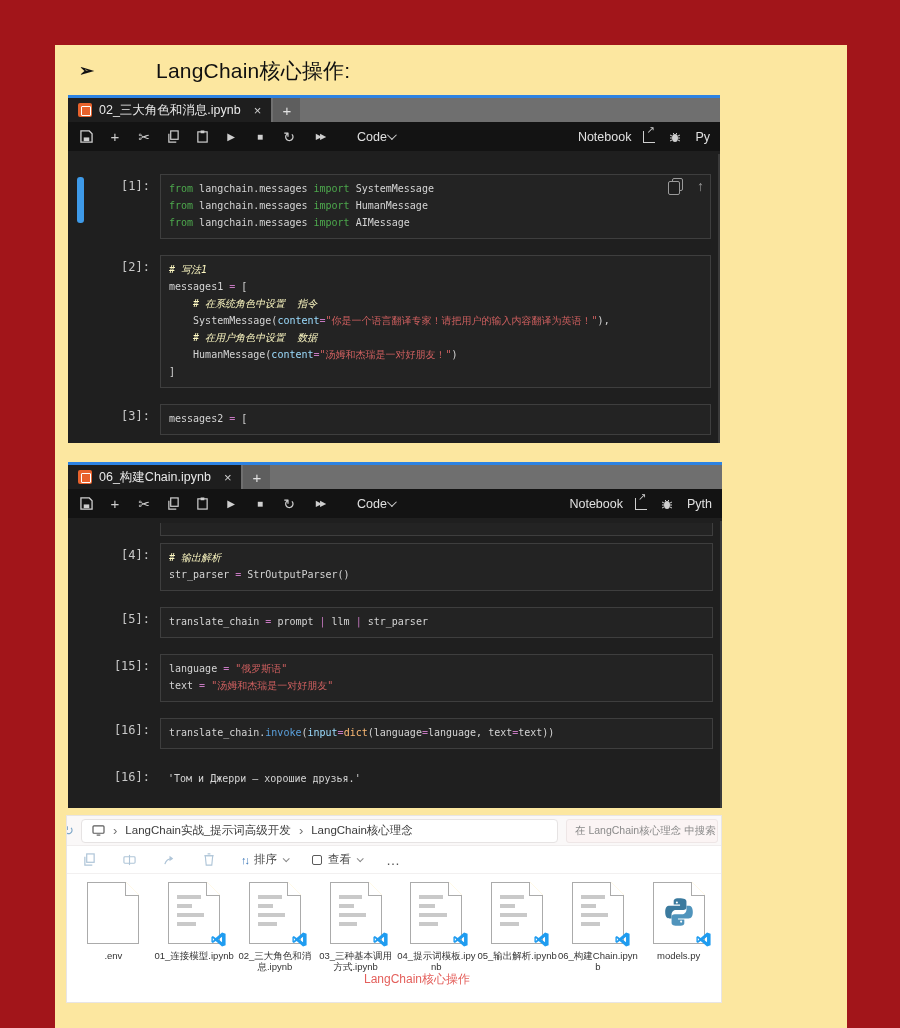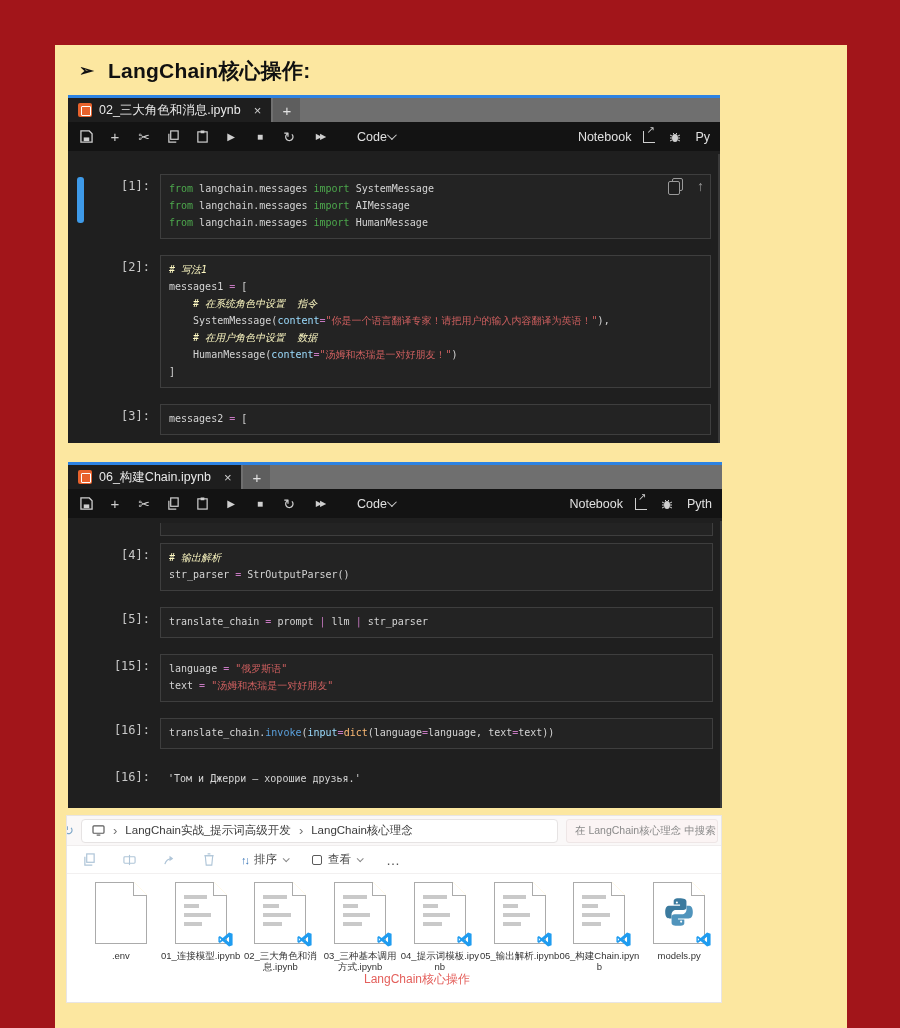--- a/index.html
+++ b/index.html
@@ -3,21 +3,21 @@
 <meta charset="utf-8">
 <style>
   * { margin:0; padding:0; box-sizing:border-box; }
   html,body { width:900px; height:1028px; }
   body { font-family:"Liberation Sans", sans-serif; position:relative; background:#A2151A; overflow:hidden; }
 
   .card { position:absolute; left:55px; top:45px; width:792px; height:983px; background:#FCE7A0; }
 
   .title-row { position:absolute; left:24px; top:12px; display:flex; align-items:center; gap:14px; color:#101010; }
   .title-bullet { font-size:18px; font-weight:bold; transform:scaleY(.9); }
-  .title-text { font-size:21px; font-weight:bold; letter-spacing:.2px; }
+  .title-text { font-size:21px; font-weight:normal; letter-spacing:.2px;margin-left:48px; }
 
   
   .shot { position:absolute; background:#1F1F1F; overflow:hidden; }
   #notebook1 { left:13px; top:50px; width:652px; height:348px; }
   #notebook2 { left:13px; top:417px; width:654px; height:346px; }
 
   .tabbar { position:relative; height:27px; background:#6F6F6F; border-top:3px solid #2D83E3; display:flex; align-items:stretch; }
   .tab { background:#1E1E1E; display:flex; align-items:center; gap:7px; padding:0 10px; color:#E8E8E8; font-size:12.5px; }
   .nb-icon { width:14px; height:14px; background:#E8622C; border-radius:2px; position:relative; flex:0 0 auto; }
   .nb-icon::before { content:""; position:absolute; left:3px; top:3px; width:8px; height:8px; border:1px solid #fff; border-radius:1px; }
@@ -63,21 +63,21 @@
   .refresh-cut { color:#7FA8C9; font-size:13px; margin-left:-6px; width:12px; overflow:hidden; }
   .addr-box { flex:1; height:24px; margin-left:6px; background:#fff; border:1px solid #E6E3E3; border-radius:4px; display:flex; align-items:center; gap:8px; padding:0 10px; font-size:11.5px; color:#3B3B3B; }
   .crumb-sep { color:#707070; font-size:13px; }
   .search-box { width:152px; height:24px; margin:0 3px 0 8px; background:#FBF4F4; border:1px solid #EEE6E6; border-radius:3px; display:flex; align-items:center; padding:0 8px; font-size:10.5px; color:#8A8A8A; white-space:nowrap; overflow:hidden; }
   .tool-row { height:28px; display:flex; align-items:center; gap:24px; padding:0 14px; border-bottom:1px solid #F2F0F0; font-size:11.5px; color:#4A4A4A; }
   .pale { color:#AFC5D8; }
   .tool-group { display:flex; align-items:center; gap:6px; }
   .chev-s { width:5px; height:5px; border-right:1.3px solid #8a8a8a; border-bottom:1.3px solid #8a8a8a; transform:rotate(45deg) translateY(-1px); }
   .view-sq { width:10px; height:10px; border:1.3px solid #5a5a5a; border-radius:2px; }
 
-  .files-row { display:flex; padding:8px 2px 0 14px; }
+  .files-row { display:flex; padding:8px 2px 0 6px; }
   .file-item { width:81px; display:flex; flex-direction:column; align-items:center; }
   .file-icon-wrap { position:relative; width:52px; height:62px; }
   .page-shape { position:absolute; inset:0; background:#fff; border:1px solid #ABABAB; }
   .page-shape .fold { position:absolute; right:-1px; top:-1px; width:0; height:0; border-left:13px solid #fff; border-top:13px solid #FCE7A0; outline:none; }
   .page-shape .fold::after { content:""; position:absolute; left:-13px; top:-13px; width:0; height:0; border-left:13px solid transparent; border-bottom:13px solid transparent; border-top:13px solid #fff; }
   .page-shape .fold-line { position:absolute; right:0; top:0; width:13px; height:13px; border-left:1px solid #ABABAB; border-bottom:1px solid #ABABAB; background:#F2F2F2; }
   .doc-lines { position:absolute; left:8px; top:12px; right:8px; }
   .doc-lines span { display:block; height:4px; background:#C9C9C9; margin-bottom:5px; }
   .doc-lines span:nth-child(1){ width:70%; } .doc-lines span:nth-child(2){ width:45%; }
   .doc-lines span:nth-child(3){ width:80%; } .doc-lines span:nth-child(4){ width:55%; }
@@ -145,22 +145,22 @@
         <span>Py</span>
       </span>
     </div>
     <div class="editor">
       <div class="cells">
           <div class="cell-row">
             <span class="focus-bar"></span>
             <div class="cell-label">[1]:</div>
             <div class="cell-box">
               <div class="code-line"><span class="tok-kw">from</span><span> langchain.messages </span><span class="tok-kw">import</span><span> SystemMessage</span></div>
+              <div class="code-line"><span class="tok-kw">from</span><span> langchain.messages </span><span class="tok-kw">import</span><span> HumanMessage</span></div>
               <div class="code-line"><span class="tok-kw">from</span><span> langchain.messages </span><span class="tok-kw">import</span><span> AIMessage</span></div>
-              <div class="code-line"><span class="tok-kw">from</span><span> langchain.messages </span><span class="tok-kw">import</span><span> HumanMessage</span></div>
             </div>
             <div class="cell-actions">
               <span class="copy-ic"></span>
               <span class="up-ic">↑</span>
             </div>
           </div>
           <div class="cell-row">
             <div class="cell-label">[2]:</div>
             <div class="cell-box">
               <div class="code-line"><span class="tok-cm"># 写法1</span></div>

